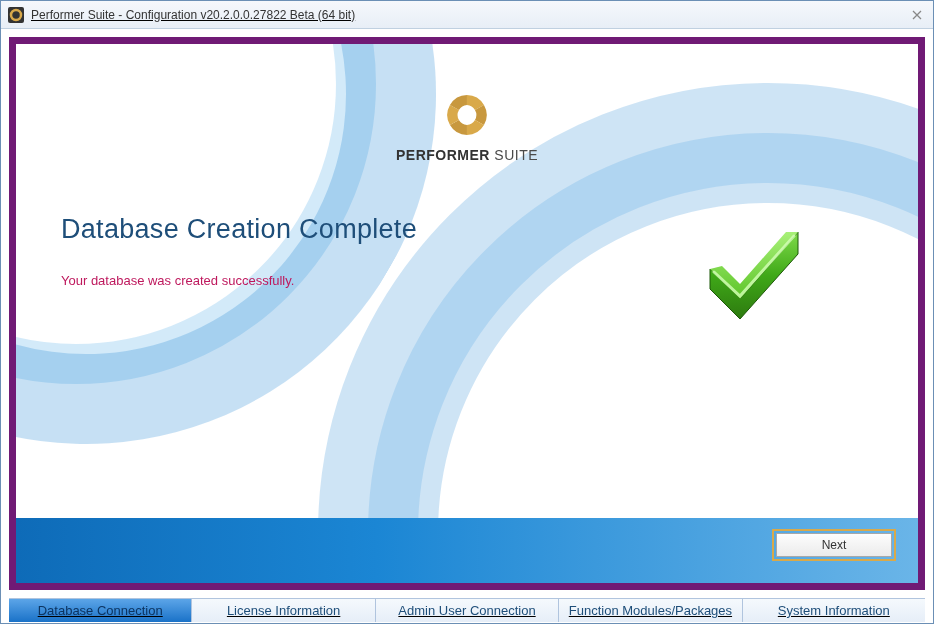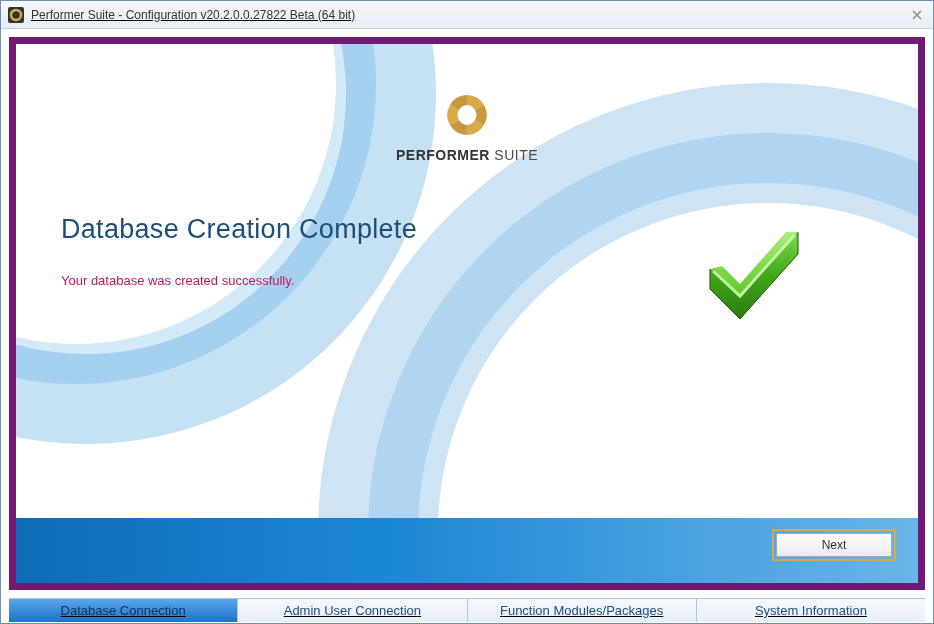--- a/index.html
+++ b/index.html
@@ -111,17 +111,18 @@
 
     <div class="btn-row">
       <div class="btn-highlight">
         <div class="btn">Next</div>
       </div>
     </div>
   </div>
 
   <div class="tabs">
     <div class="tab active">Database Connection</div>
+    <div class="tab">License Information</div>
     <div class="tab">Admin User Connection</div>
     <div class="tab">Function Modules/Packages</div>
     <div class="tab">System Information</div>
   </div>
 </div>
 
 </body></html>

